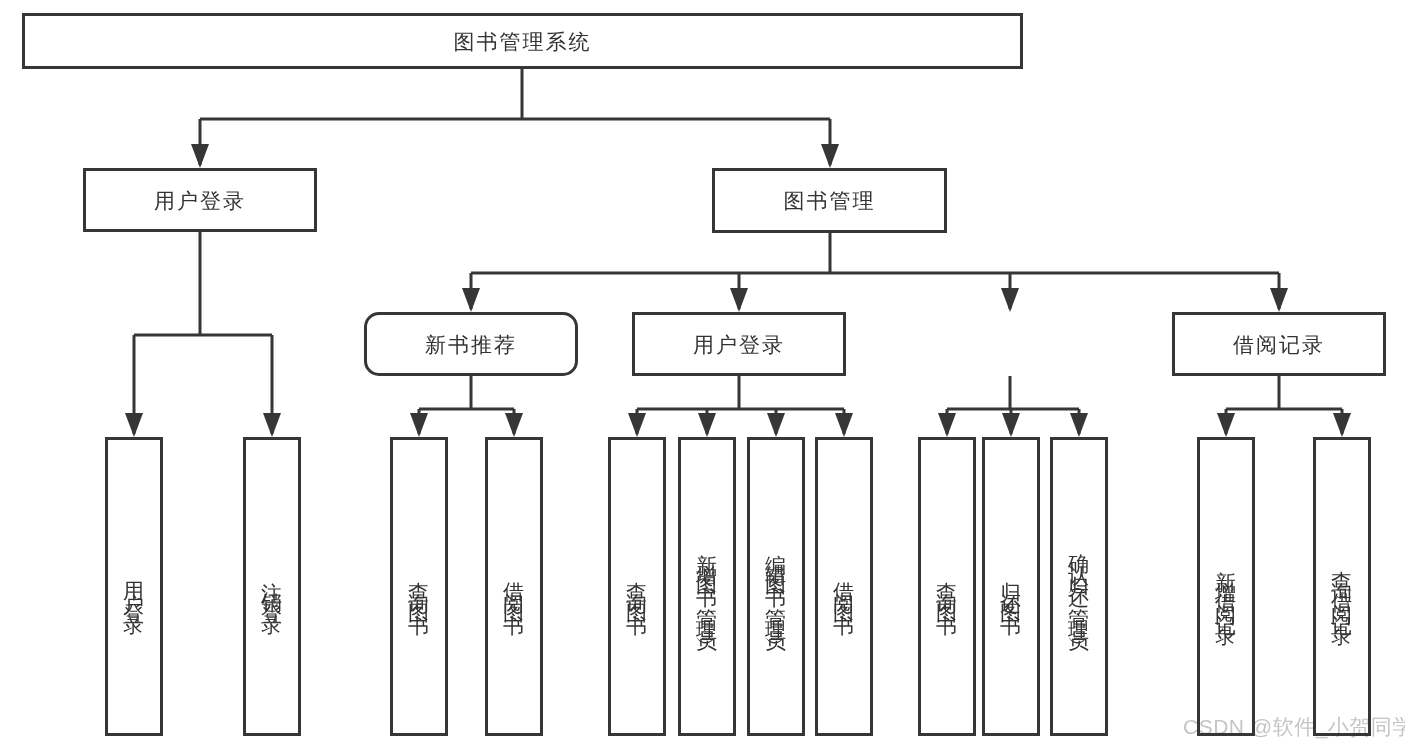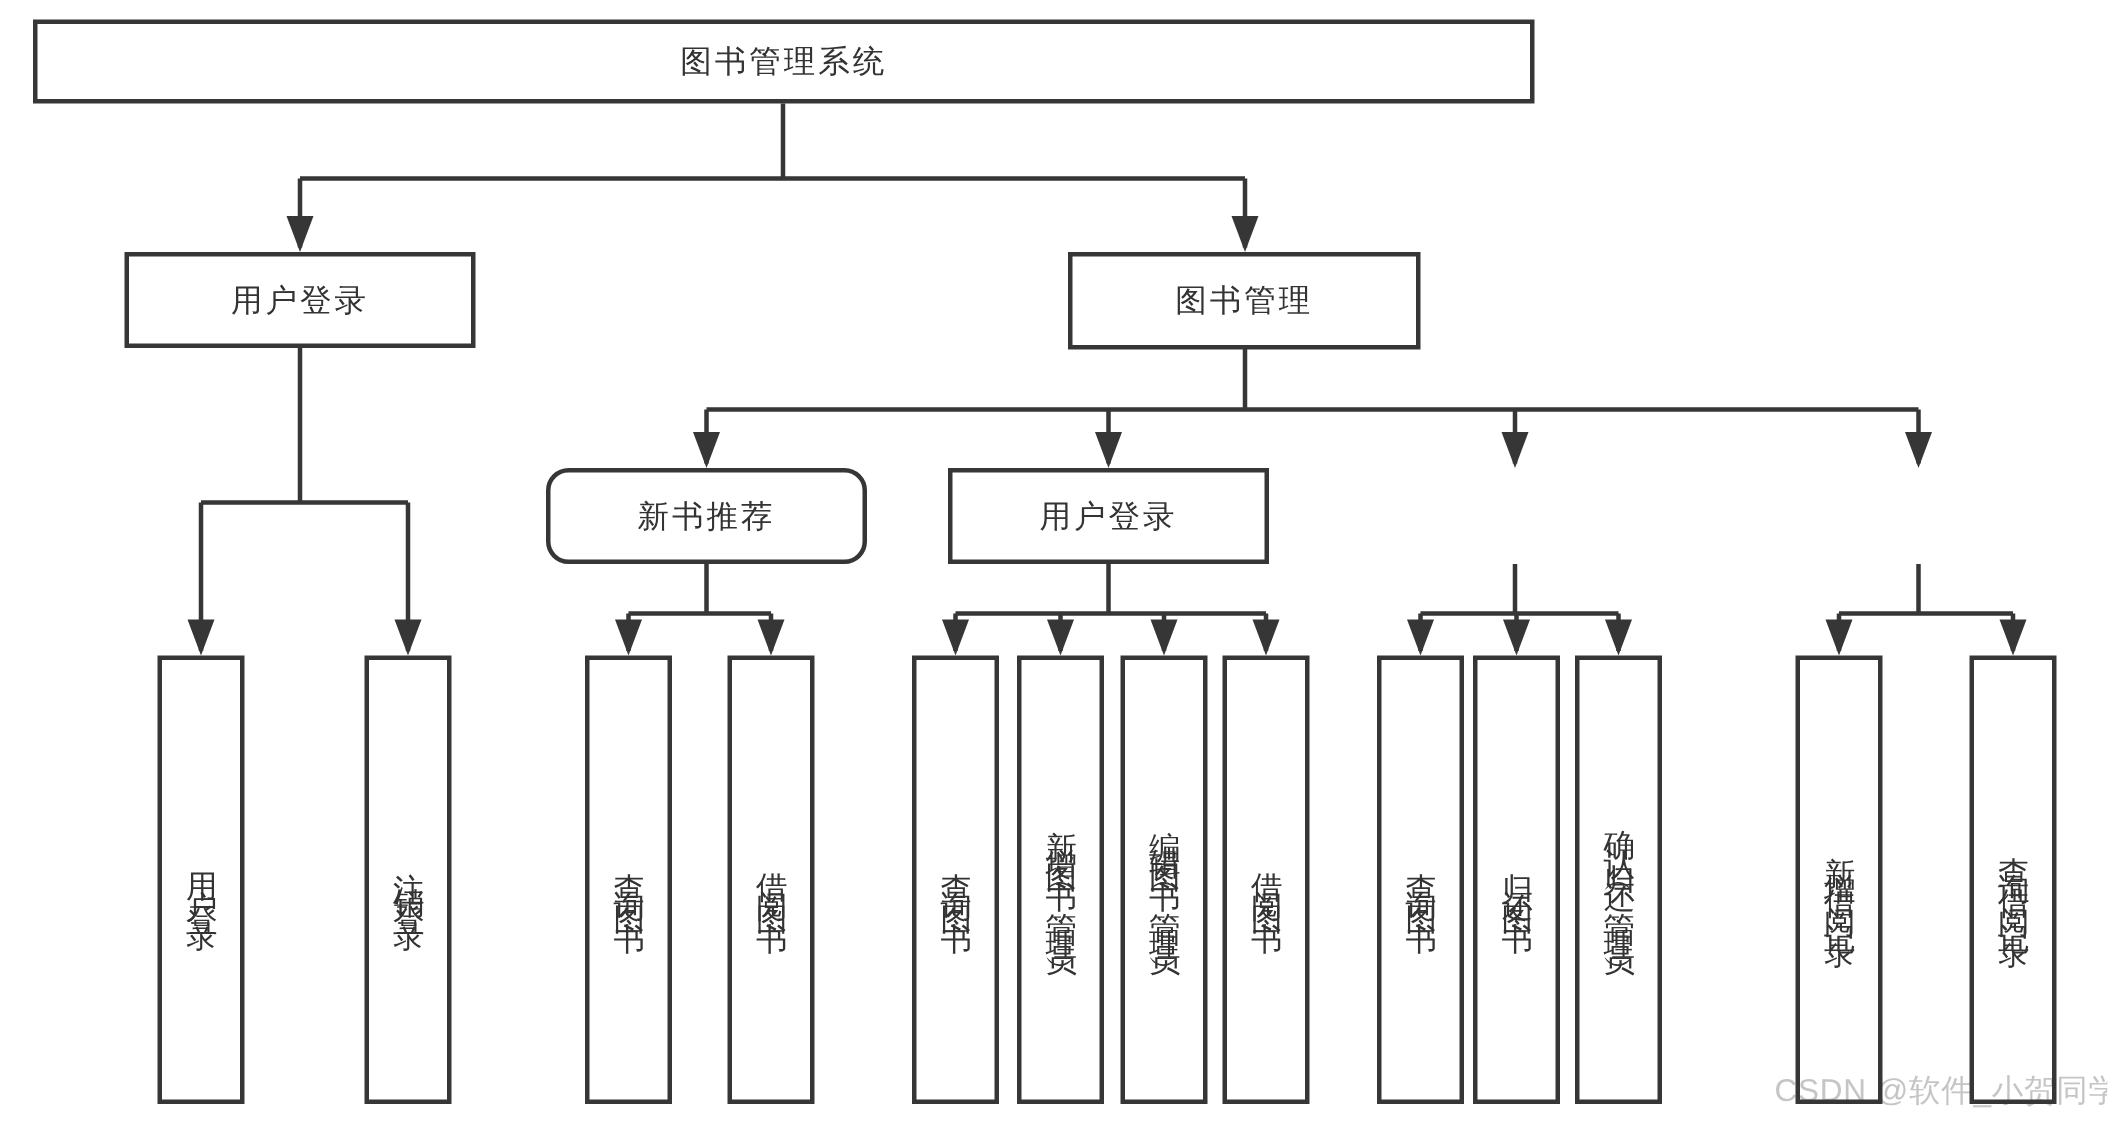--- a/index.html
+++ b/index.html
@@ -100,20 +100,21 @@
     </g>
   </svg>
 
   <div class="node hbox" style="left:22px; top:13px; width:1001px; height:56px;">图书管理系统</div>
 
   <div class="node hbox" style="left:83px; top:168px; width:234px; height:64px;">用户登录</div>
   <div class="node hbox" style="left:712px; top:168px; width:235px; height:65px;">图书管理</div>
 
   <div class="node hbox" style="left:364px; top:312px; width:214px; height:64px;border-radius:15px;">新书推荐</div>
   <div class="node hbox" style="left:632px; top:312px; width:214px; height:64px;">用户登录</div>
+  <div class="node hbox" style="left:1172px; top:312px; width:214px; height:64px;">借阅记录</div>
 
   <div class="node vbox" style="left:105px; top:437px; width:58px; height:299px;">用户登录</div>
   <div class="node vbox" style="left:243px; top:437px; width:58px; height:299px;">注销登录</div>
 
   <div class="node vbox" style="left:390px; top:437px; width:58px; height:299px;">查询图书</div>
   <div class="node vbox" style="left:485px; top:437px; width:58px; height:299px;">借阅图书</div>
 
   <div class="node vbox" style="left:608px; top:437px; width:58px; height:299px;">查询图书</div>
   <div class="node vbox" style="left:678px; top:437px; width:58px; height:299px;">新增图书（管理员）</div>
   <div class="node vbox" style="left:747px; top:437px; width:58px; height:299px;">编辑图书（管理员）</div>

